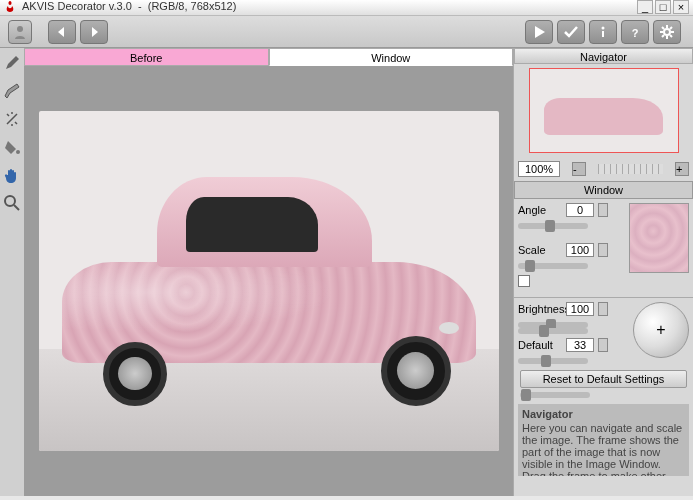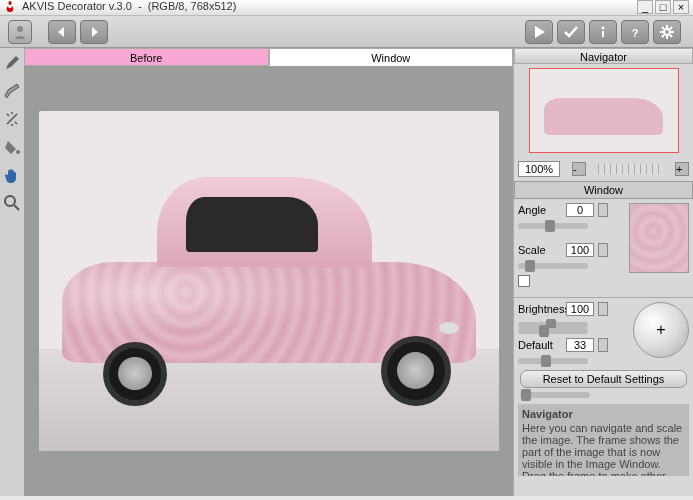--- a/index.html
+++ b/index.html
@@ -46,21 +46,21 @@
 .texpanel{display:flex;padding:4px;gap:8px}
 .controls{flex:1}
 .row{display:flex;align-items:center;margin-bottom:6px;gap:4px}
 .row label{width:44px}
 .row input[type=text]{width:28px;height:14px;border:1px solid #888;text-align:center;background:#fff}
 .row .step{width:10px;height:14px;background:#ccc;border:1px solid #888;cursor:pointer}
 .slider{width:70px;height:6px;background:#bbb;border-radius:3px;position:relative}
 .slider .thumb{position:absolute;top:-3px;width:10px;height:12px;background:#888;border-radius:2px}
 .swatch{width:60px;height:70px;background:#e8c0cc;background-image:repeating-radial-gradient(circle at 40% 40%,#e8c0cc,#dcb0c0 6px,#e8c0cc 12px);border:1px solid #999}
 .lightball{width:56px;height:56px;border-radius:50%;background:radial-gradient(circle at 35% 35%,#fff,#ddd 50%,#aaa);border:1px solid #999;display:flex;align-items:center;justify-content:center;font-size:16px;cursor:pointer}
-.resetbtn{margin:2px 6px;padding:2px;background:linear-gradient(#eee,#ccc);border:1px solid #999;border-radius:7px;text-align:center;cursor:pointer}
+.resetbtn{margin:2px 6px;padding:2px;background:linear-gradient(#eee,#ccc);border:1px solid #999;border-radius:2px;text-align:center;cursor:pointer}
 .opthdr{padding:2px 4px;color:#444}
 .pensize{display:flex;align-items:center;padding:2px 6px;gap:4px}
 .pensize input{width:28px;height:14px;border:1px solid #888;text-align:center}
 .helpbox{margin:4px;padding:4px;background:#bbb;color:#444;font-size:10px;height:72px;overflow:hidden}
 .helpbox b{display:block;margin-bottom:2px}
 .chk{width:12px;height:12px;border:1px solid #777;background:#fff}
 </style>
 </head>
 <body>
 

